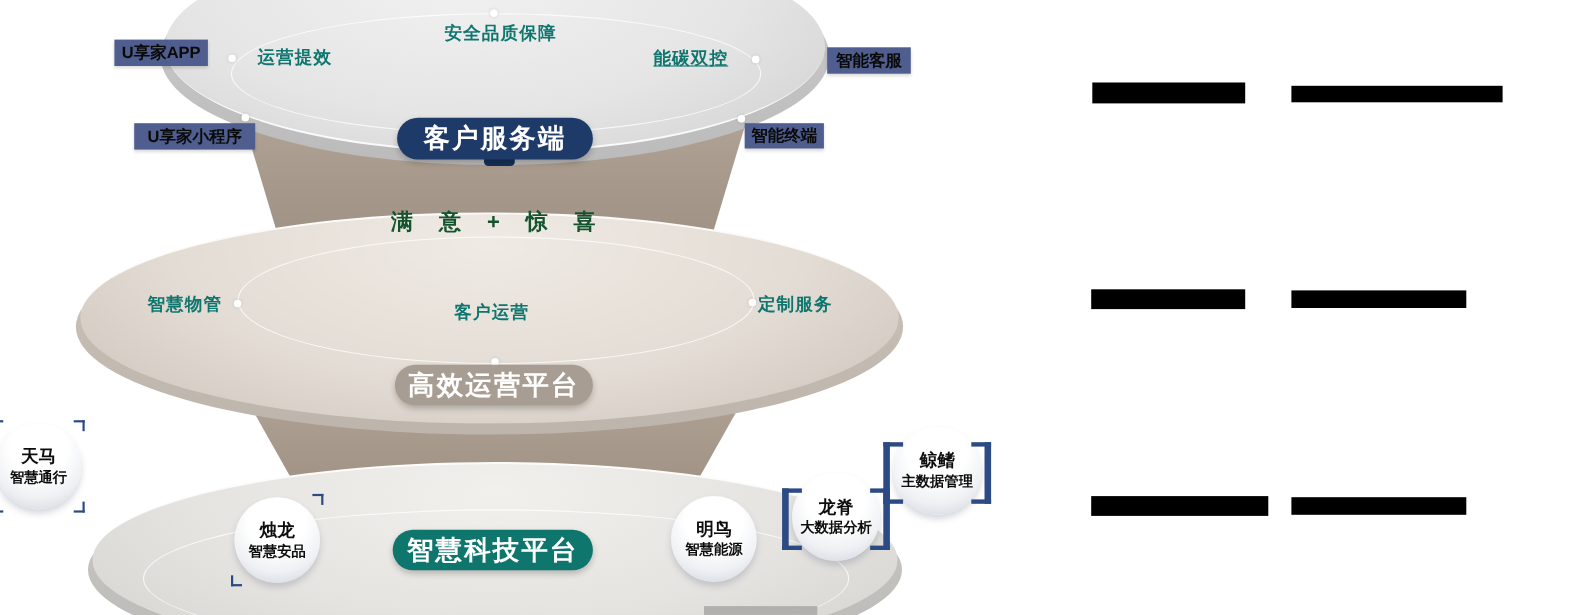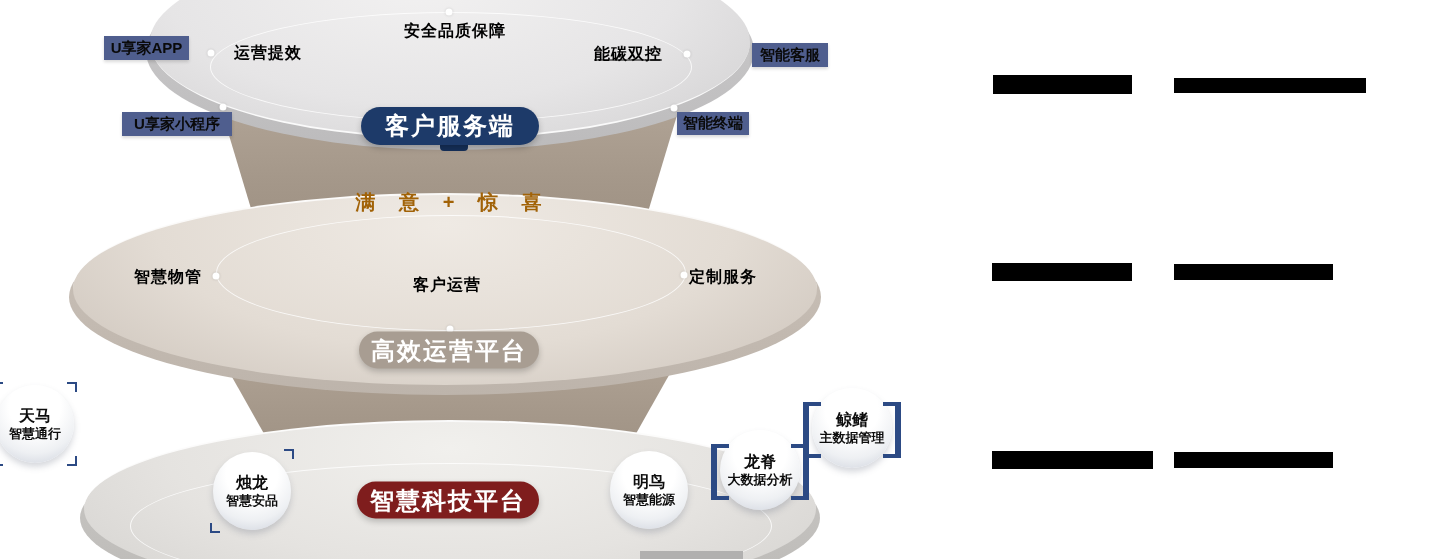--- a/index.html
+++ b/index.html
@@ -30,32 +30,32 @@
     background:radial-gradient(ellipse at 50% 15%,#f1f0ed 0%,#e5e3e0 55%,#d3d1ce 100%);
     border-top:2px solid rgba(255,255,255,.85);}
   .inner-stroke{position:absolute;z-index:4;border:1.5px solid rgba(255,255,255,.8);border-radius:50%;}
   .stroke-top{left:210px;top:12px;width:480px;height:108px;}
   .stroke-mid{left:216px;top:215px;width:468px;height:114px;}
   .stroke-bot{left:130px;top:463px;width:640px;height:124px;}
   .dot{position:absolute;z-index:4;width:7px;height:7px;border-radius:50%;background:#fff;
     box-shadow:0 0 3px rgba(0,0,0,.15);transform:translate(-50%,-50%);}
   
   .feature{position:absolute;z-index:4;transform:translate(-50%,-50%);
-    font-size:16px;font-weight:600;letter-spacing:1px;color:#000000;white-space:nowrap;}
+    font-size:16px;font-weight:600;letter-spacing:1px;color:#0f766e;white-space:nowrap;}
   .slogan{position:absolute;z-index:4;transform:translate(-50%,-50%);
-    font-size:20px;font-weight:700;letter-spacing:9px;color:#a16207;white-space:nowrap;}
+    font-size:20px;font-weight:700;letter-spacing:9px;color:#14532d;white-space:nowrap;}
   
   .pill{position:absolute;z-index:5;transform:translate(-50%,-50%);
     display:flex;align-items:center;justify-content:center;
     border-radius:20px;color:#fff;font-size:24px;font-weight:700;letter-spacing:2px;
     white-space:nowrap;box-shadow:0 3px 6px rgba(0,0,0,.22);}
   .pill.navy{background:#1d3a69;width:178px;height:38px;}
   .pill-tab{position:absolute;z-index:4;left:440px;top:143px;width:28px;height:8px;background:#16305a;border-radius:0 0 4px 4px;}
   .pill.taupe{background:#a89d92;width:180px;height:37px;}
-  .pill.bluegray{background:#7f1d1d;width:182px;height:37px;}
+  .pill.bluegray{background:#0f766e;width:182px;height:37px;}
   
   .tag{position:absolute;z-index:6;display:flex;align-items:center;justify-content:center;
     background:#4f5e8e;color:#0a0a0a;font-size:15px;font-weight:700;white-space:nowrap;
     box-shadow:0 2px 3px rgba(0,0,0,.15);}
   
   .product{position:absolute;z-index:6;width:78px;height:78px;border-radius:50%;
     background:radial-gradient(circle at 50% 28%,#ffffff 38%,#eef0f3 68%,#c9ced9 100%);
     box-shadow:0 4px 6px rgba(90,100,120,.25);
     display:flex;flex-direction:column;align-items:center;justify-content:center;line-height:1.25;}
   .p-name{font-size:16px;font-weight:700;color:#0d0d0d;white-space:nowrap;}

